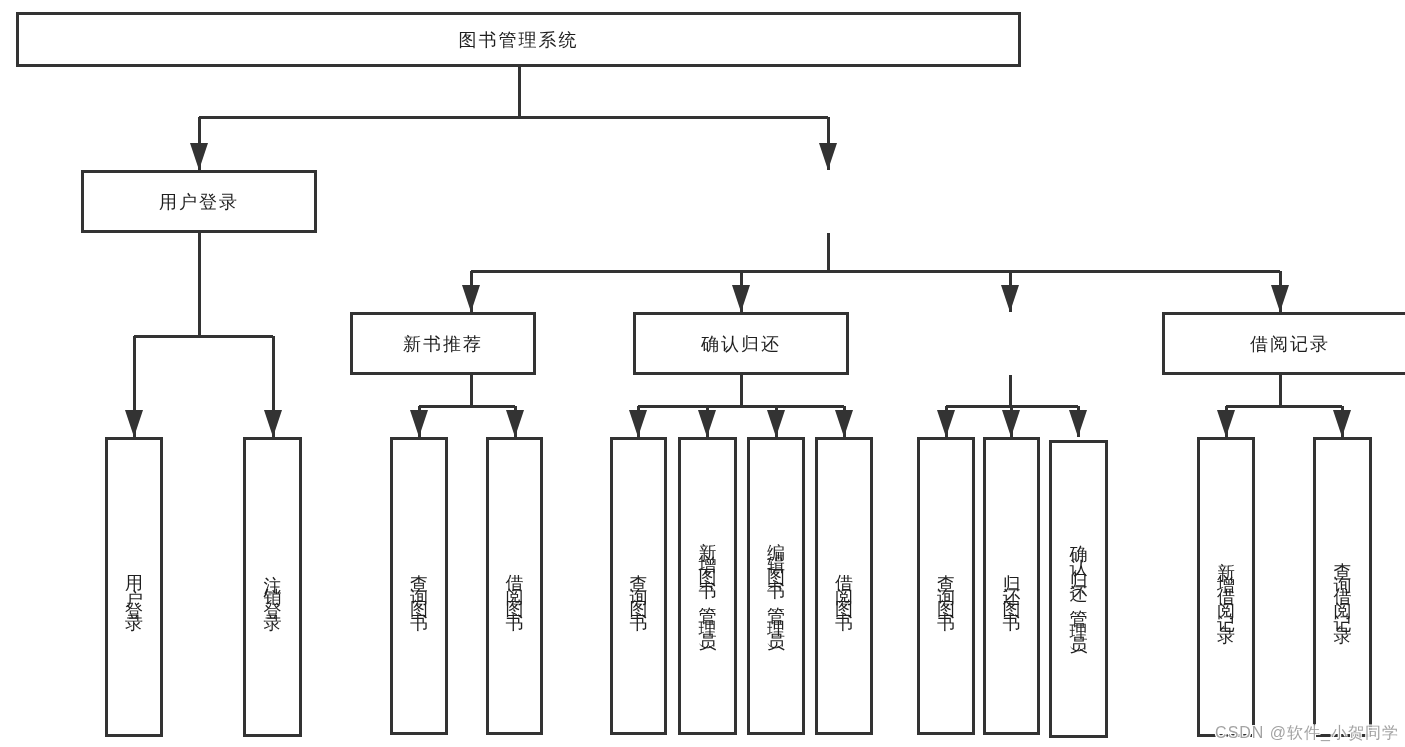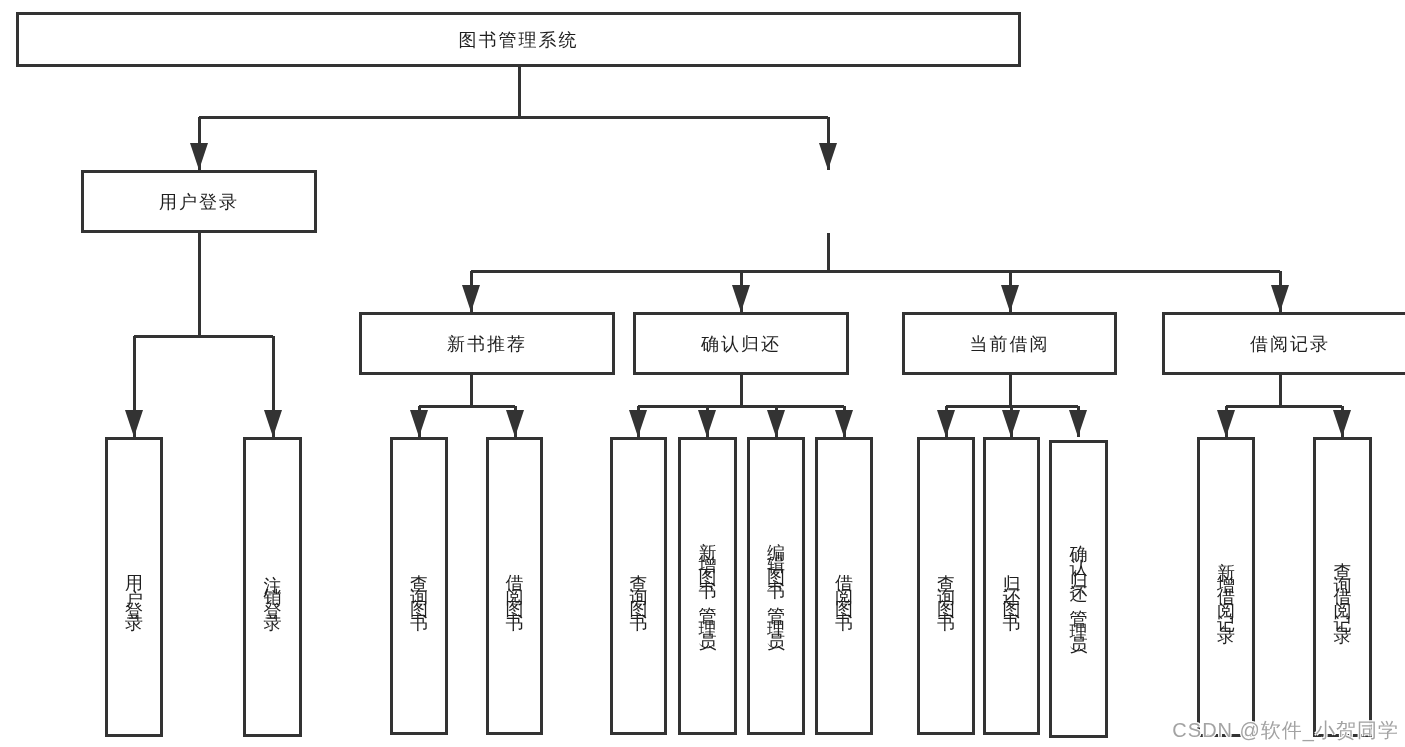--- a/index.html
+++ b/index.html
@@ -14,21 +14,21 @@
     display:flex;align-items:center;justify-content:center;
     font-size:18px;letter-spacing:2px;line-height:1;white-space:nowrap;
   }
   .box.v{
     writing-mode:vertical-rl;
     letter-spacing:13px;
     white-space:normal;
   }
   .watermark{
     position:absolute;right:6px;bottom:3px;z-index:3;
-    font-size:20px;letter-spacing:1px;color:#a3a3a3;
+    font-size:16px;letter-spacing:1px;color:#a3a3a3;
     text-shadow:-1px -1px 0 #ffffff,1px -1px 0 #ffffff,-1px 1px 0 #ffffff,1px 1px 0 #ffffff;
   }
 </style>
 </head>
 <body>
 
 <div class="stage">
 
   <svg class="wires" width="1405" height="747" viewBox="0 0 1405 747">
     <g stroke="#333333" stroke-width="3" fill="none" shape-rendering="crispEdges">
@@ -60,23 +60,22 @@
       <polygon points="1069,410 1087,410 1078,437"></polygon>
       <polygon points="1217,410 1235,410 1226,437"></polygon>
       <polygon points="1333,410 1351,410 1342,437"></polygon>
     </g>
   </svg>
 
   <div class="box h" style="left:16px;top:12px;width:1005px;height:55px">图书管理系统</div>
 
   <div class="box h" style="left:81px;top:170px;width:236px;height:63px">用户登录</div>
 
-  <div class="box h" style="left:359px;top:312px;width:256px;height:63px">新书推荐</div>
+  <div class="box h" style="left:350px;top:312px;width:186px;height:63px">新书推荐</div>
   <div class="box h" style="left:633px;top:312px;width:216px;height:63px">确认归还</div>
-  <div class="box h" style="left:902px;top:312px;width:215px;height:63px">当前借阅</div>
   <div class="box h" style="left:1162px;top:312px;width:256px;height:63px">借阅记录</div>
 
   <div class="box v" style="left:105px;top:437px;width:58px;height:300px">用户登录</div>
   <div class="box v" style="left:243px;top:437px;width:59px;height:300px">注销登录</div>
 
   <div class="box v" style="left:390px;top:437px;width:58px;height:298px">查询图书</div>
   <div class="box v" style="left:486px;top:437px;width:57px;height:298px">借阅图书</div>
 
   <div class="box v" style="left:610px;top:437px;width:57px;height:298px">查询图书</div>
   <div class="box v" style="left:678px;top:437px;width:59px;height:298px">新增图书（管理员）</div>

